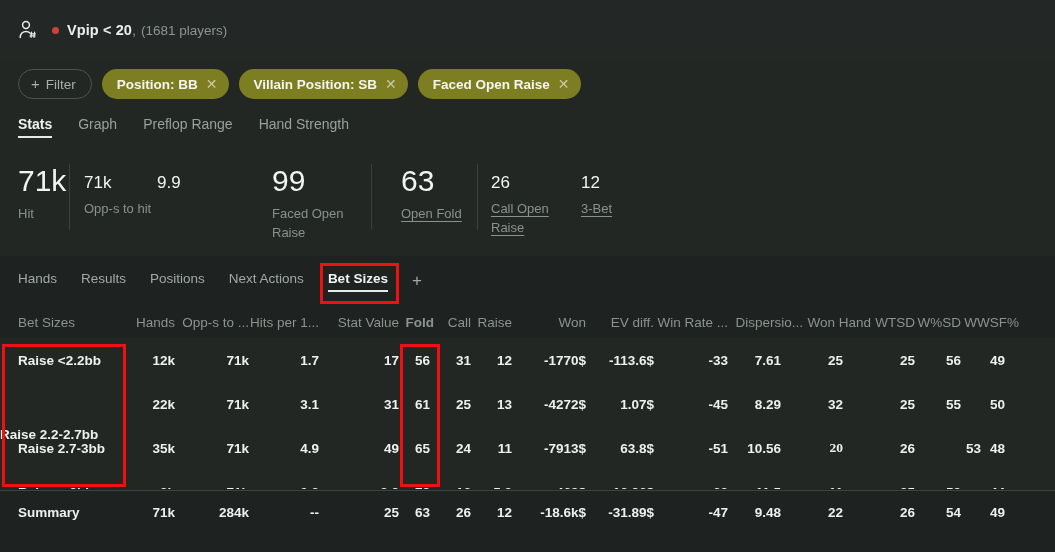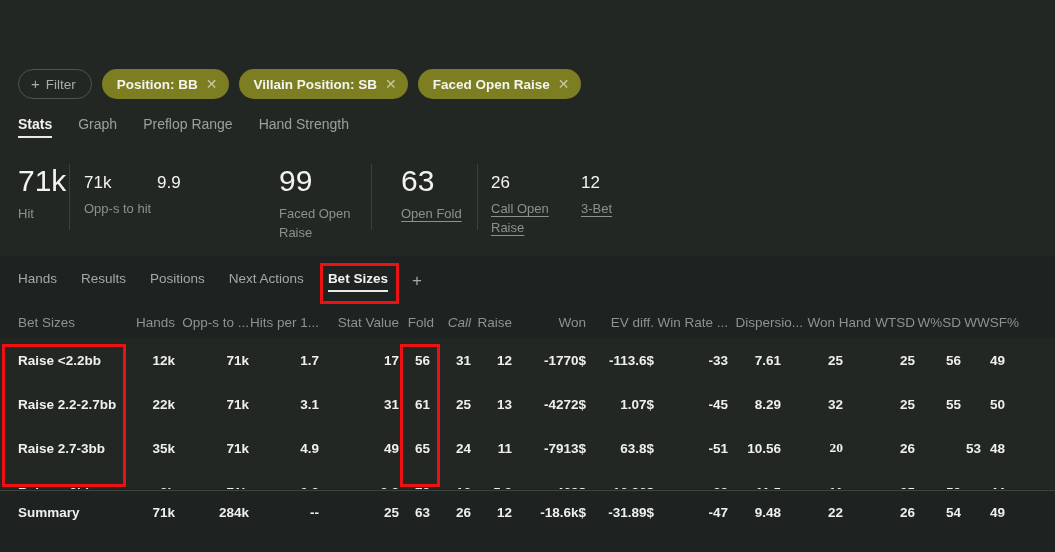--- a/index.html
+++ b/index.html
@@ -90,20 +90,40 @@
   .sum-line { position: absolute; left: 0; top: 490px; width: 1055px; height: 1px; background: #3d433f; }
 
   
   .redbox { position: absolute; border: 3px solid #ee1111; pointer-events: none; }
 </style>
 </head>
 <body>
 
 <div class="app">
 
+  <div class="top-header">
+    <div class="hdr-row">
+      <span class="person-icon">
+        <svg width="22" height="22" viewBox="0 0 22 22">
+          <circle cx="8" cy="6" r="3.4" fill="none" stroke="#e8eae8" stroke-width="1.5"></circle>
+          <path d="M2.2 18.5c0-3.6 2.6-6.1 5.8-6.1 1.5 0 2.8.5 3.9 1.4" fill="none" stroke="#e8eae8" stroke-width="1.5" stroke-linecap="round"></path>
+          <g stroke="#e8eae8" stroke-width="1.2" stroke-linecap="round">
+            <line x1="13.6" y1="13.2" x2="13.0" y2="18.4"></line>
+            <line x1="16.6" y1="13.2" x2="16.0" y2="18.4"></line>
+            <line x1="12.3" y1="14.8" x2="17.4" y2="14.8"></line>
+            <line x1="12.0" y1="16.9" x2="17.1" y2="16.9"></line>
+          </g>
+        </svg>
+      </span>
+      <span class="red-dot"></span>
+      <span class="hdr-title">Vpip &lt; 20</span>
+      <span class="hdr-comma">,</span>
+      <span class="hdr-count">(1681 players)</span>
+    </div>
+  </div>
 
   <div class="chips">
     <div class="chip-filter">
       <span class="chip-plus">+</span>
       <span>Filter</span>
     </div>
     <div class="chip">
       <span>Position: BB</span>
       <span class="chip-x">✕</span>
     </div>
@@ -133,21 +153,21 @@
       <div class="num" style="font-size:30px;">71k</div>
       <div class="lbl">Hit</div>
     </div>
     <div class="stat" style="left:84px; top:16px;">
       <div class="num" style="font-size:17px;">71k</div>
       <div class="lbl">Opp-s to hit</div>
     </div>
     <div class="stat" style="left:157px; top:16px;">
       <div class="num" style="font-size:17px;">9.9</div>
     </div>
-    <div class="stat" style="left:279px; top:8px;">
+    <div class="stat" style="left:272px; top:8px;">
       <div class="num" style="font-size:30px;">99</div>
       <div class="lbl" style="max-width:74px;">Faced Open Raise</div>
     </div>
     <div class="stat" style="left:401px; top:8px;">
       <div class="num" style="font-size:30px;">63</div>
       <div class="lbl uline">Open Fold</div>
     </div>
     <div class="stat" style="left:491px; top:16px;">
       <div class="num" style="font-size:17px;">26</div>
       <div class="lbl uline" style="max-width:58px;">Call Open Raise</div>
@@ -170,22 +190,22 @@
 
   <div class="table-head"></div>
   <div class="tbl">
 
     <div class="trow">
       <div class="cell h" style="left:18px;">Bet Sizes</div>
       <div class="cell h r" style="left:97px;  width:78px; text-align:right;">Hands</div>
       <div class="cell h r" style="left:175px; width:74px; text-align:right;">Opp-s to ...</div>
       <div class="cell h r" style="left:249px; width:70px; text-align:right;">Hits per 1...</div>
       <div class="cell h r" style="left:319px; width:80px; text-align:right;">Stat Value</div>
-      <div class="cell h r" style="left:399px; width:35px; text-align:right;">Fold</div>
-      <div class="cell h r" style="left:434px; width:37px; font-style:italic;">Call</div>
+      <div class="cell h r" style="left:399px; width:35px; text-align:right;font-weight:bold;">Fold</div>
+      <div class="cell h r" style="left:434px; width:37px; ">Call</div>
       <div class="cell h r" style="left:471px; width:41px; text-align:right;">Raise</div>
       <div class="cell h r" style="left:512px; width:74px; text-align:right;">Won</div>
       <div class="cell h r" style="left:586px; width:68px; text-align:right;">EV diff.</div>
       <div class="cell h r" style="left:654px; width:74px; text-align:right;">Win Rate ...</div>
       <div class="cell h r" style="left:728px; width:75px; text-align:right;">Dispersio...</div>
       <div class="cell h r" style="left:803px; width:68px; text-align:right;">Won Hand</div>
       <div class="cell h r" style="left:871px; width:44px; text-align:right;">WTSD</div>
       <div class="cell h r" style="left:915px; width:46px; text-align:right;">W%SD</div>
       <div class="cell h r" style="left:961px; width:58px; text-align:right;">WWSF%</div>
     </div>
@@ -203,21 +223,21 @@
       <div class="cell v neg" style="left:586px; width:68px; text-align:right;">-113.6$</div>
       <div class="cell v neg" style="left:654px; width:74px; text-align:right;">-33</div>
       <div class="cell v" style="left:728px; width:53px; text-align:right;">7.61</div>
       <div class="cell v" style="left:803px; width:40px; text-align:right;">25</div>
       <div class="cell v" style="left:871px; width:44px; text-align:right;">25</div>
       <div class="cell v" style="left:915px; width:46px; text-align:right;">56</div>
       <div class="cell v" style="left:961px; width:44px; text-align:right;">49</div>
     </div>
 
     <div class="trow data" style="height:44px;">
-      <div class="cell v" style="left:18px;">Raise 2.2-2.7bb</div>
+      <div class="cell v" style="left:0;margin-top:30px;">Raise 2.2-2.7bb</div>
       <div class="cell v" style="left:97px; width:78px; text-align:right;">22k</div>
       <div class="cell v" style="left:175px; width:74px; text-align:right;">71k</div>
       <div class="cell v" style="left:249px; width:70px; text-align:right;">3.1</div>
       <div class="cell v" style="left:319px; width:80px; text-align:right;">31</div>
       <div class="cell v" style="left:399px; width:31px; text-align:right;">61</div>
       <div class="cell v" style="left:434px; width:37px; text-align:right;">25</div>
       <div class="cell v" style="left:471px; width:41px; text-align:right;">13</div>
       <div class="cell v neg" style="left:512px; width:74px; text-align:right;">-4272$</div>
       <div class="cell v pos" style="left:586px; width:68px; text-align:right;">1.07$</div>
       <div class="cell v neg" style="left:654px; width:74px; text-align:right;">-45</div>

